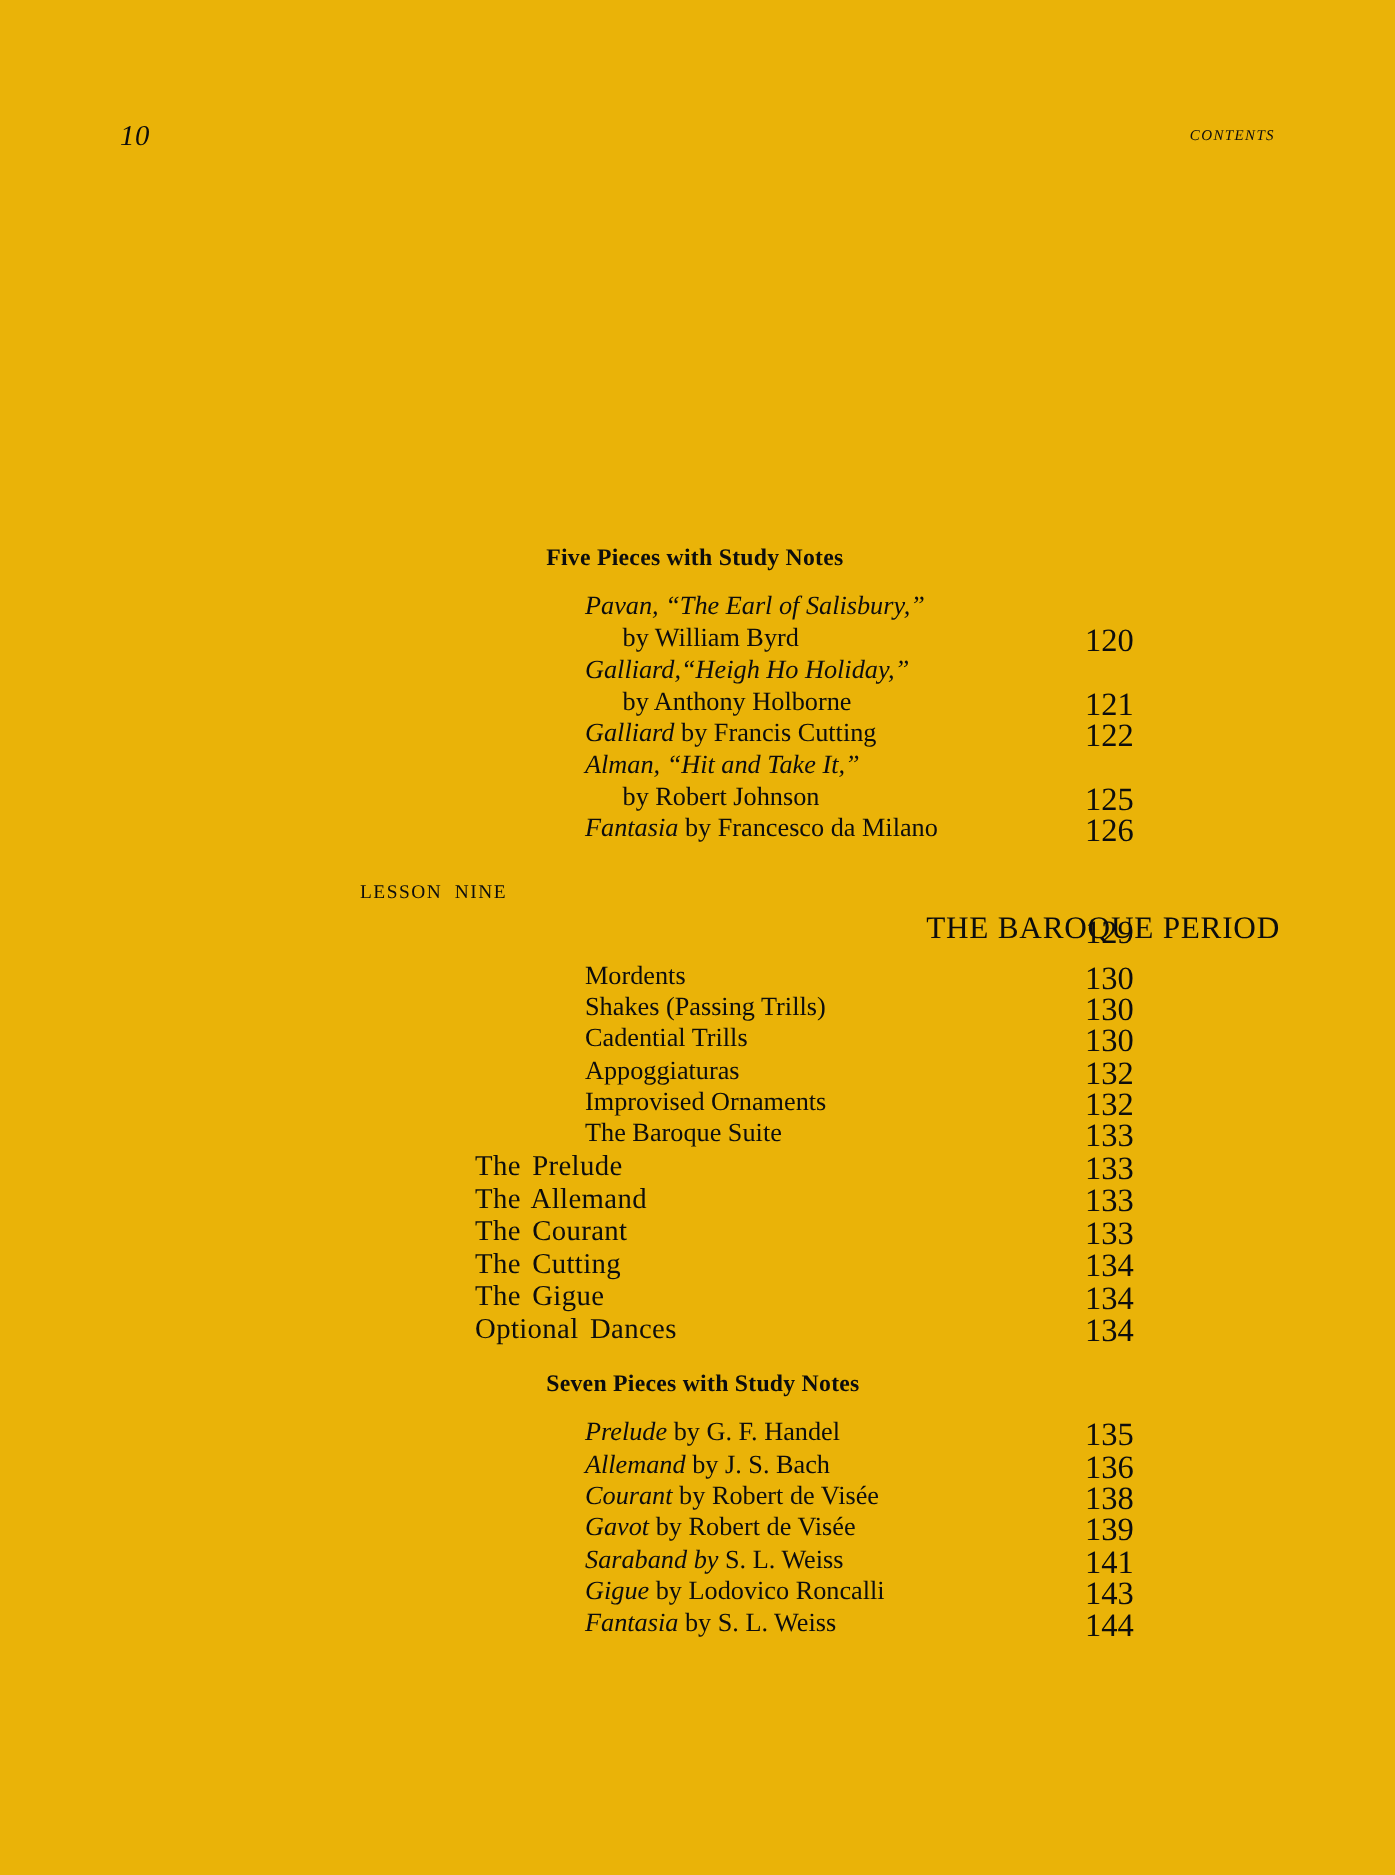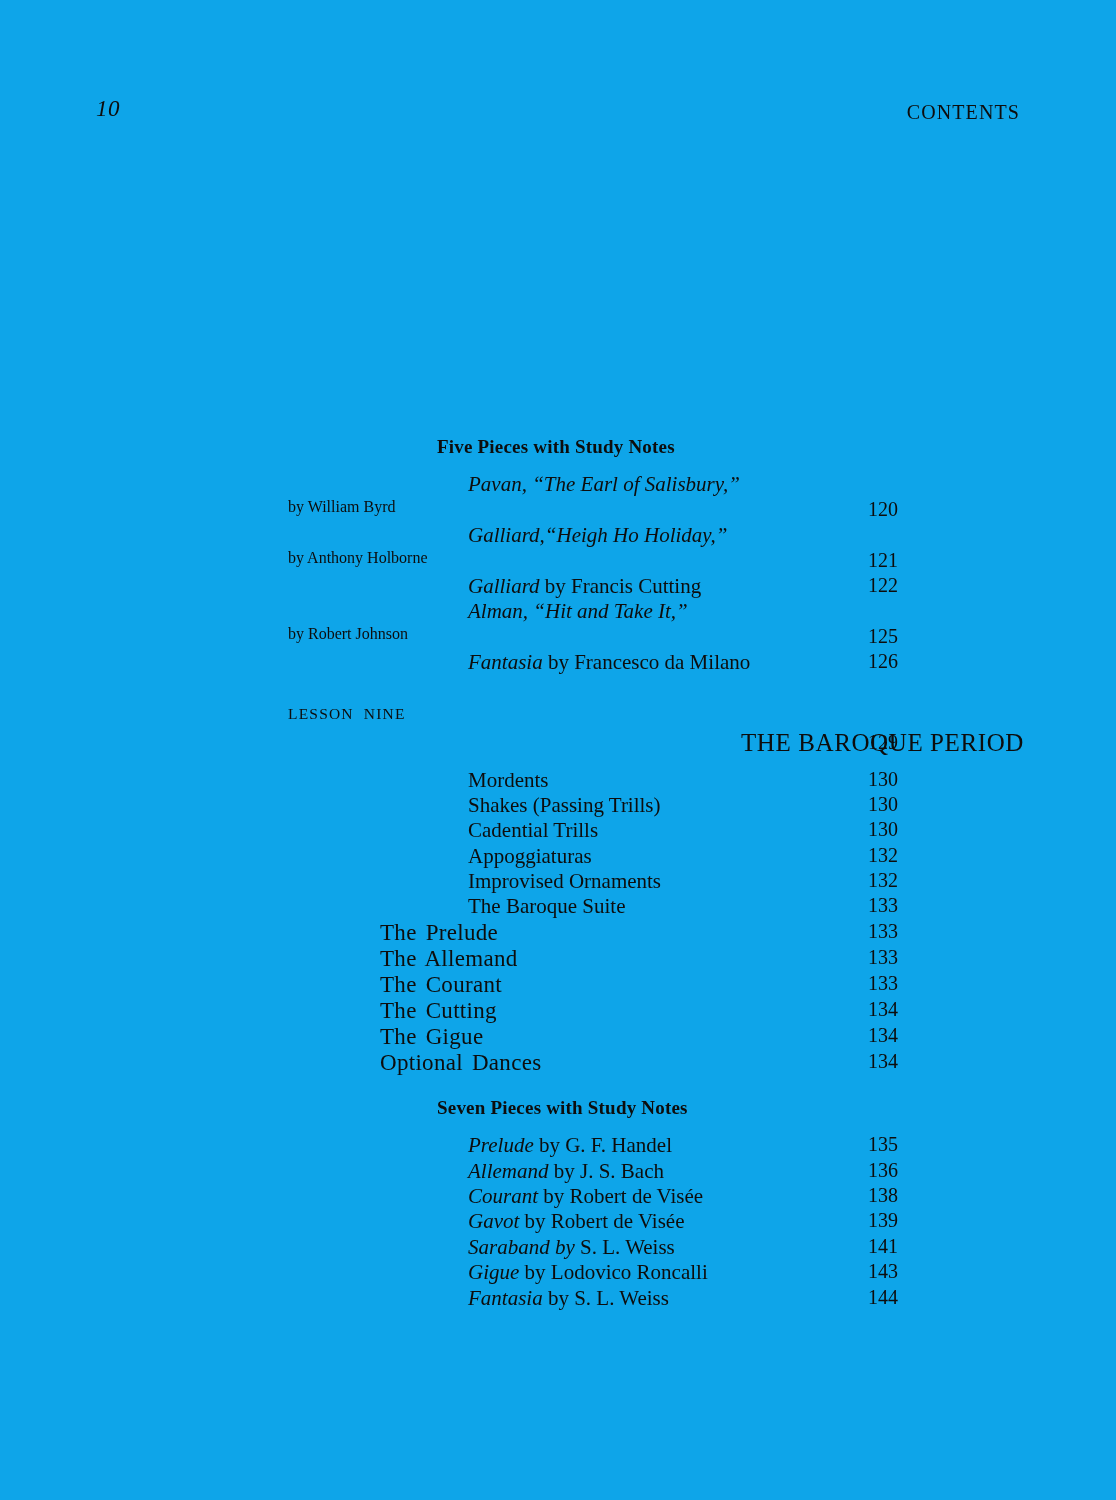--- a/index.html
+++ b/index.html
@@ -4,21 +4,21 @@
 <style>
   html, body {
     margin: 0;
     padding: 0;
     background: #ffffff;
   }
   .page {
     position: relative;
     width: 1116px;
     height: 1500px;
-    background: #0ea5e9;
+    background: #eab308;
     color: #0d0d0d;
     font-family: "Liberation Serif", "DejaVu Serif", serif;
     overflow: hidden;
   }
 
   
   .runhead {
     position: absolute;
     top: 96px;
     left: 96px;
@@ -30,22 +30,23 @@
     left: 0;
     top: 0;
     font-style: italic;
     font-size: 23px;
     letter-spacing: 0.5px;
   }
   .runhead-title {
     position: absolute;
     right: 0;
     top: 5px;
-    font-size: 20px;
+    font-size: 12px;
     letter-spacing: 1.1px;
+    font-style: italic;
   }
 
   
   .toc {
     position: absolute;
     left: 288px;
     top: 436px;
     width: 736px;
   }
 
@@ -67,29 +68,29 @@
 
   .label {
     display: inline-block;
     white-space: nowrap;
   }
 
   .page-no {
     position: absolute;
     left: 580px;
     top: 0;
-    font-size: 20px;
+    font-size: 26px;
     white-space: nowrap;
   }
 
   
   .lvl-head   { margin-left: 149px; font-weight: bold; font-size: 19px; letter-spacing: 0.2px; }
   .lvl-title  { margin-left: 149px; font-size: 25px; letter-spacing: 0.6px; }
   .lvl-entry  { margin-left: 180px; font-size: 21px; }
-  .lvl-cont   { font-size: 16px; }
+  .lvl-cont   { margin-left: 210px; font-size: 21px; }
   .lvl-sub    { margin-left: 92px; font-size: 23px; letter-spacing: 0.3px; word-spacing: 3px; }
 
   .row.title-row { min-height: 27px; text-align: right; }
   .row.head-row  { min-height: 25.4px; }
 
   .it { font-style: italic; }
 
   
   .gap-sm { height: 11px; }
   .gap-md { height: 21px; }

